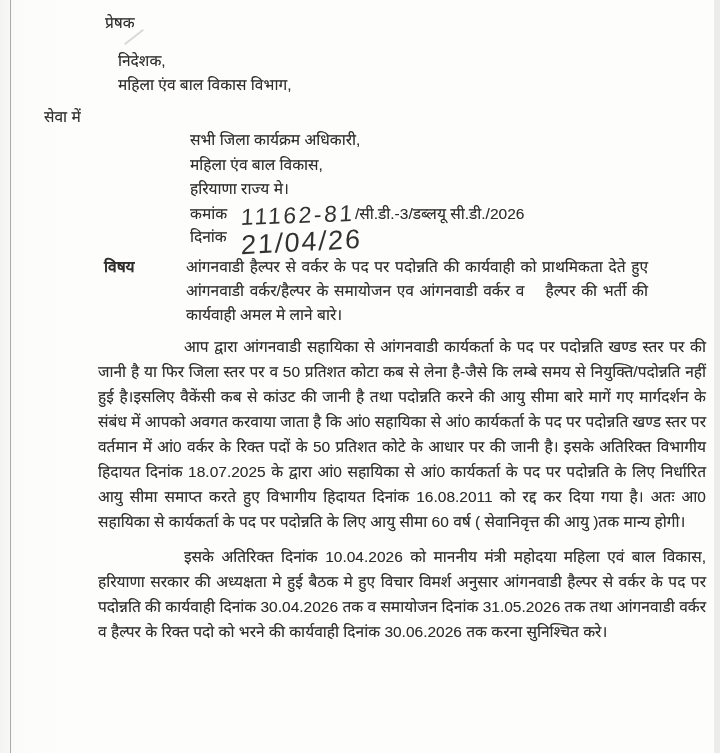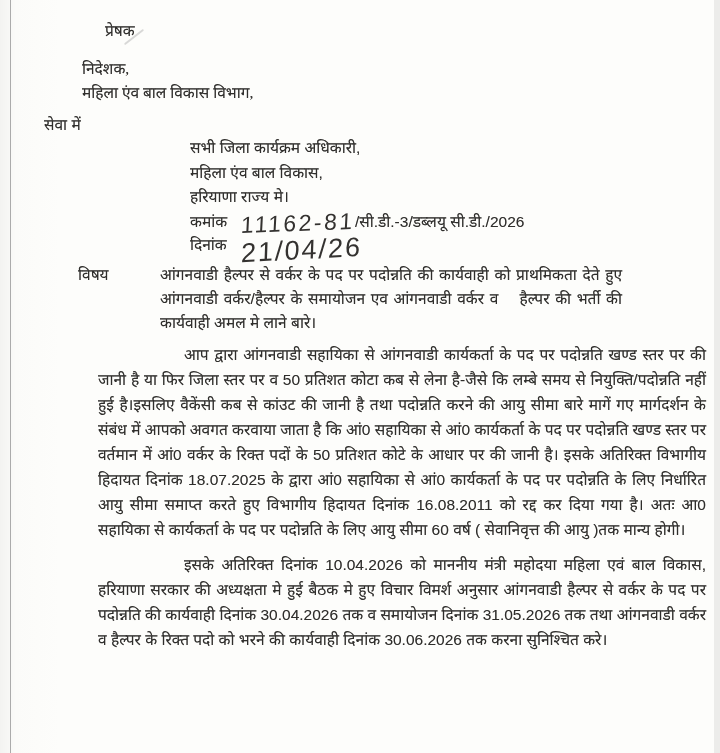--- a/index.html
+++ b/index.html
@@ -8,37 +8,37 @@
     background:#fcfcfa;
     background-image:linear-gradient(90deg,#f3f3f1 0px,#fbfbf9 16px,#fdfdfb 60px);
     font-family:"Liberation Sans","DejaVu Sans",sans-serif;
     color:#2f2e2c;
   }
   .edge-left-line{position:absolute;left:10px;top:0;width:1px;height:100%;
     background:rgba(125,125,125,.62);}
   .edge-right-band{position:absolute;right:0;top:0;width:6px;height:100%;background:#ececea;}
   .artifact-mark{position:absolute;left:122px;top:36px;width:24px;height:2px;
     background:rgba(140,140,140,.32);transform:rotate(-38deg);border-radius:2px;}
-  .content{position:relative;padding-top:20px;font-size:15.5px;
+  .content{position:relative;padding-top:12px;font-size:15.5px;
     text-shadow:0 0 .5px rgba(60,58,55,.35);}
   .sender-label{margin-left:105px;line-height:22px;}
-  .sender-block{margin-left:82px;margin-top:15px;line-height:24px;font-family:Liberation Serif, serif;}
+  .sender-block{margin-left:118px;margin-top:15px;line-height:24px;}
   .to-label{margin-left:44px;margin-top:9px;line-height:22px;}
   .recipient-block{margin-left:190px;margin-top:0;line-height:24.5px;}
   .ref-row{margin-left:190px;height:23px;white-space:nowrap;}
   .ref-row .lbl{margin-right:14px;}
   .date-row{margin-left:190px;height:26px;white-space:nowrap;}
   .date-row .lbl{margin-right:14px;}
   .hw{display:inline-block;font-size:23px;line-height:16px;letter-spacing:2.5px;
     font-weight:400;color:#343230;transform:rotate(-2deg) skewX(-5deg);
     vertical-align:-4px;text-shadow:none;}
   .hw-date{font-size:27px;letter-spacing:2px;transform:rotate(-3deg) skewX(-5deg);
     vertical-align:-9px;}
   .subject-row{display:flex;margin-top:4px;}
-  .subject-label{margin-left:78px;width:82px;flex:none;font-weight:normal;line-height:24px;}
+  .subject-label{margin-left:104px;width:82px;flex:none;font-weight:bold;line-height:24px;}
   .subject-text{width:462px;text-align:justify;line-height:24px;}
   .para{margin-left:98px;width:608px;text-align:justify;text-indent:86px;
     line-height:25px;margin-top:0;margin-bottom:0;}
   .para1{margin-top:7px;}
   .para2{margin-top:10px;}
   .para3{margin-top:6px;}
 </style>
 </head>
 <body>
 

